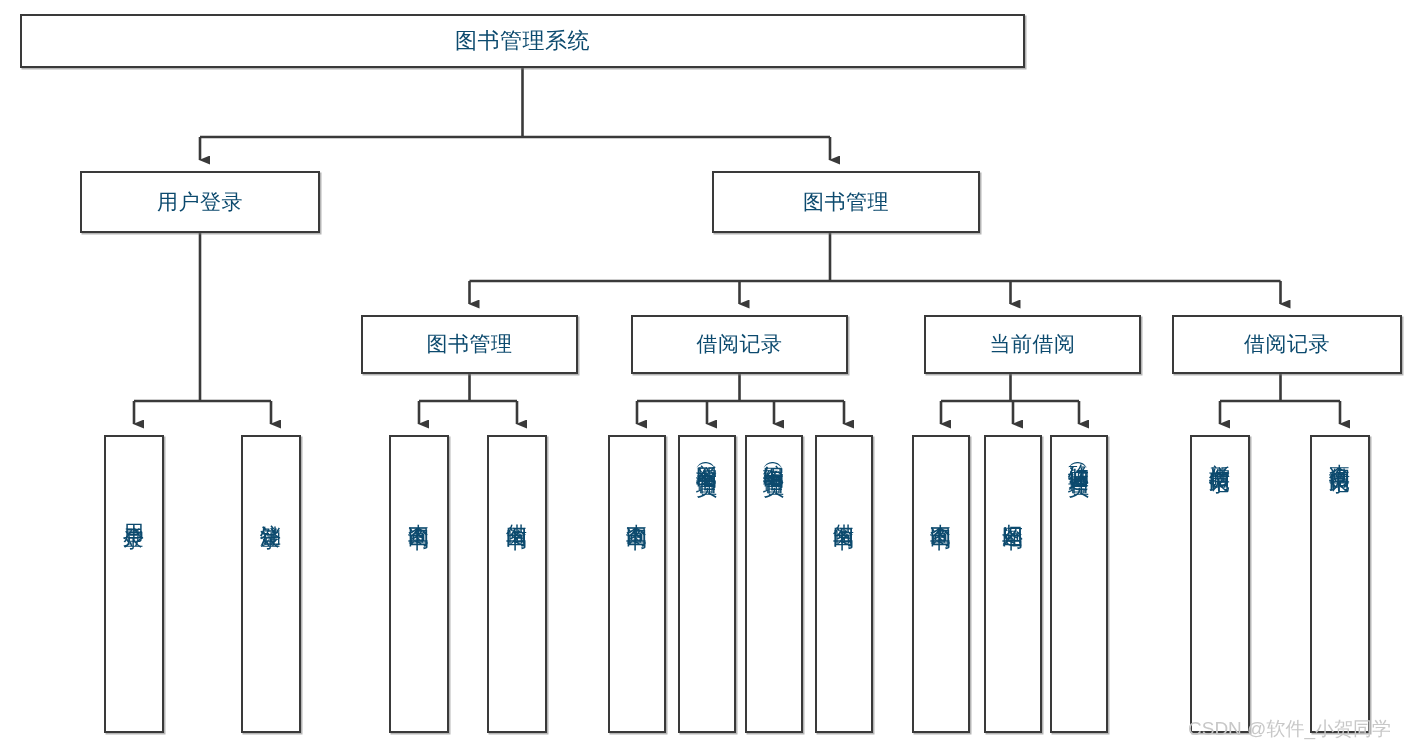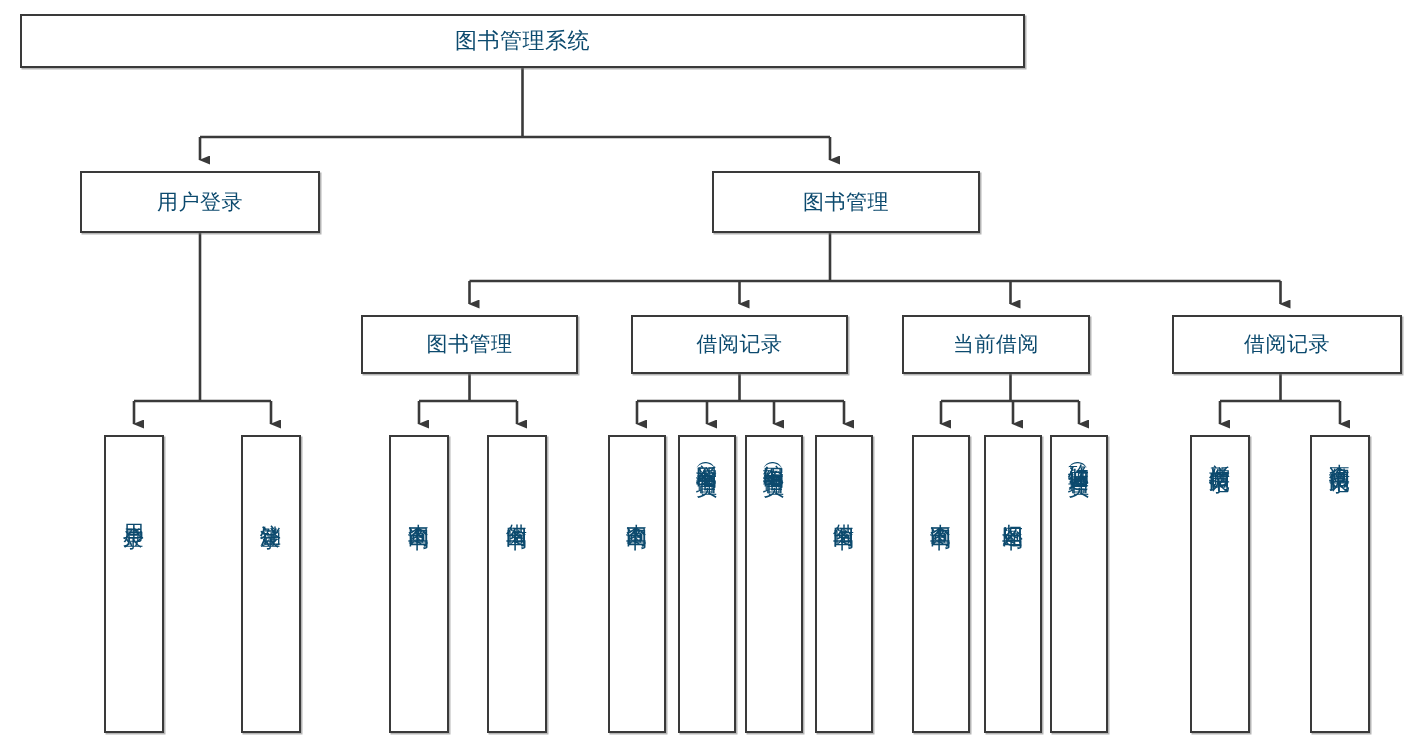--- a/index.html
+++ b/index.html
@@ -136,21 +136,21 @@
       </div>
       <div class="node horizontal" style="left: 712px; top: 171px; width: 268px; height: 62px;">
         <span class="node-label">图书管理</span>
       </div>
       <div class="node horizontal" style="left: 361px; top: 315px; width: 217px; height: 59px;">
         <span class="node-label">图书管理</span>
       </div>
       <div class="node horizontal" style="left: 631px; top: 315px; width: 217px; height: 59px;">
         <span class="node-label">借阅记录</span>
       </div>
-      <div class="node horizontal" style="left: 902px; top: 315px; width: 188px; height: 59px;">
+      <div class="node horizontal" style="left: 924px; top: 315px; width: 217px; height: 59px;">
         <span class="node-label">当前借阅</span>
       </div>
       <div class="node horizontal" style="left: 1172px; top: 315px; width: 230px; height: 59px;">
         <span class="node-label">借阅记录</span>
       </div>
       <div class="node leaf short" style="left: 104px; top: 435px; width: 60px; height: 298px;">
         <span class="node-label">用户登录</span>
       </div>
       <div class="node leaf short" style="left: 241px; top: 435px; width: 60px; height: 298px;">
         <span class="node-label">注销登录</span>
@@ -183,14 +183,15 @@
         <span class="node-label">确认归还（管理员）</span>
       </div>
       <div class="node leaf tall" style="left: 1190px; top: 435px; width: 60px; height: 298px;">
         <span class="node-label">新增借阅记录</span>
       </div>
       <div class="node leaf tall" style="left: 1310px; top: 435px; width: 60px; height: 298px;">
         <span class="node-label">查询借阅记录</span>
       </div>
     </div>
 
+  <div class="watermark" style="left:1188px; top:716px;">CSDN @软件_小贺同学</div>
 
 </div>
 
 </body></html>

